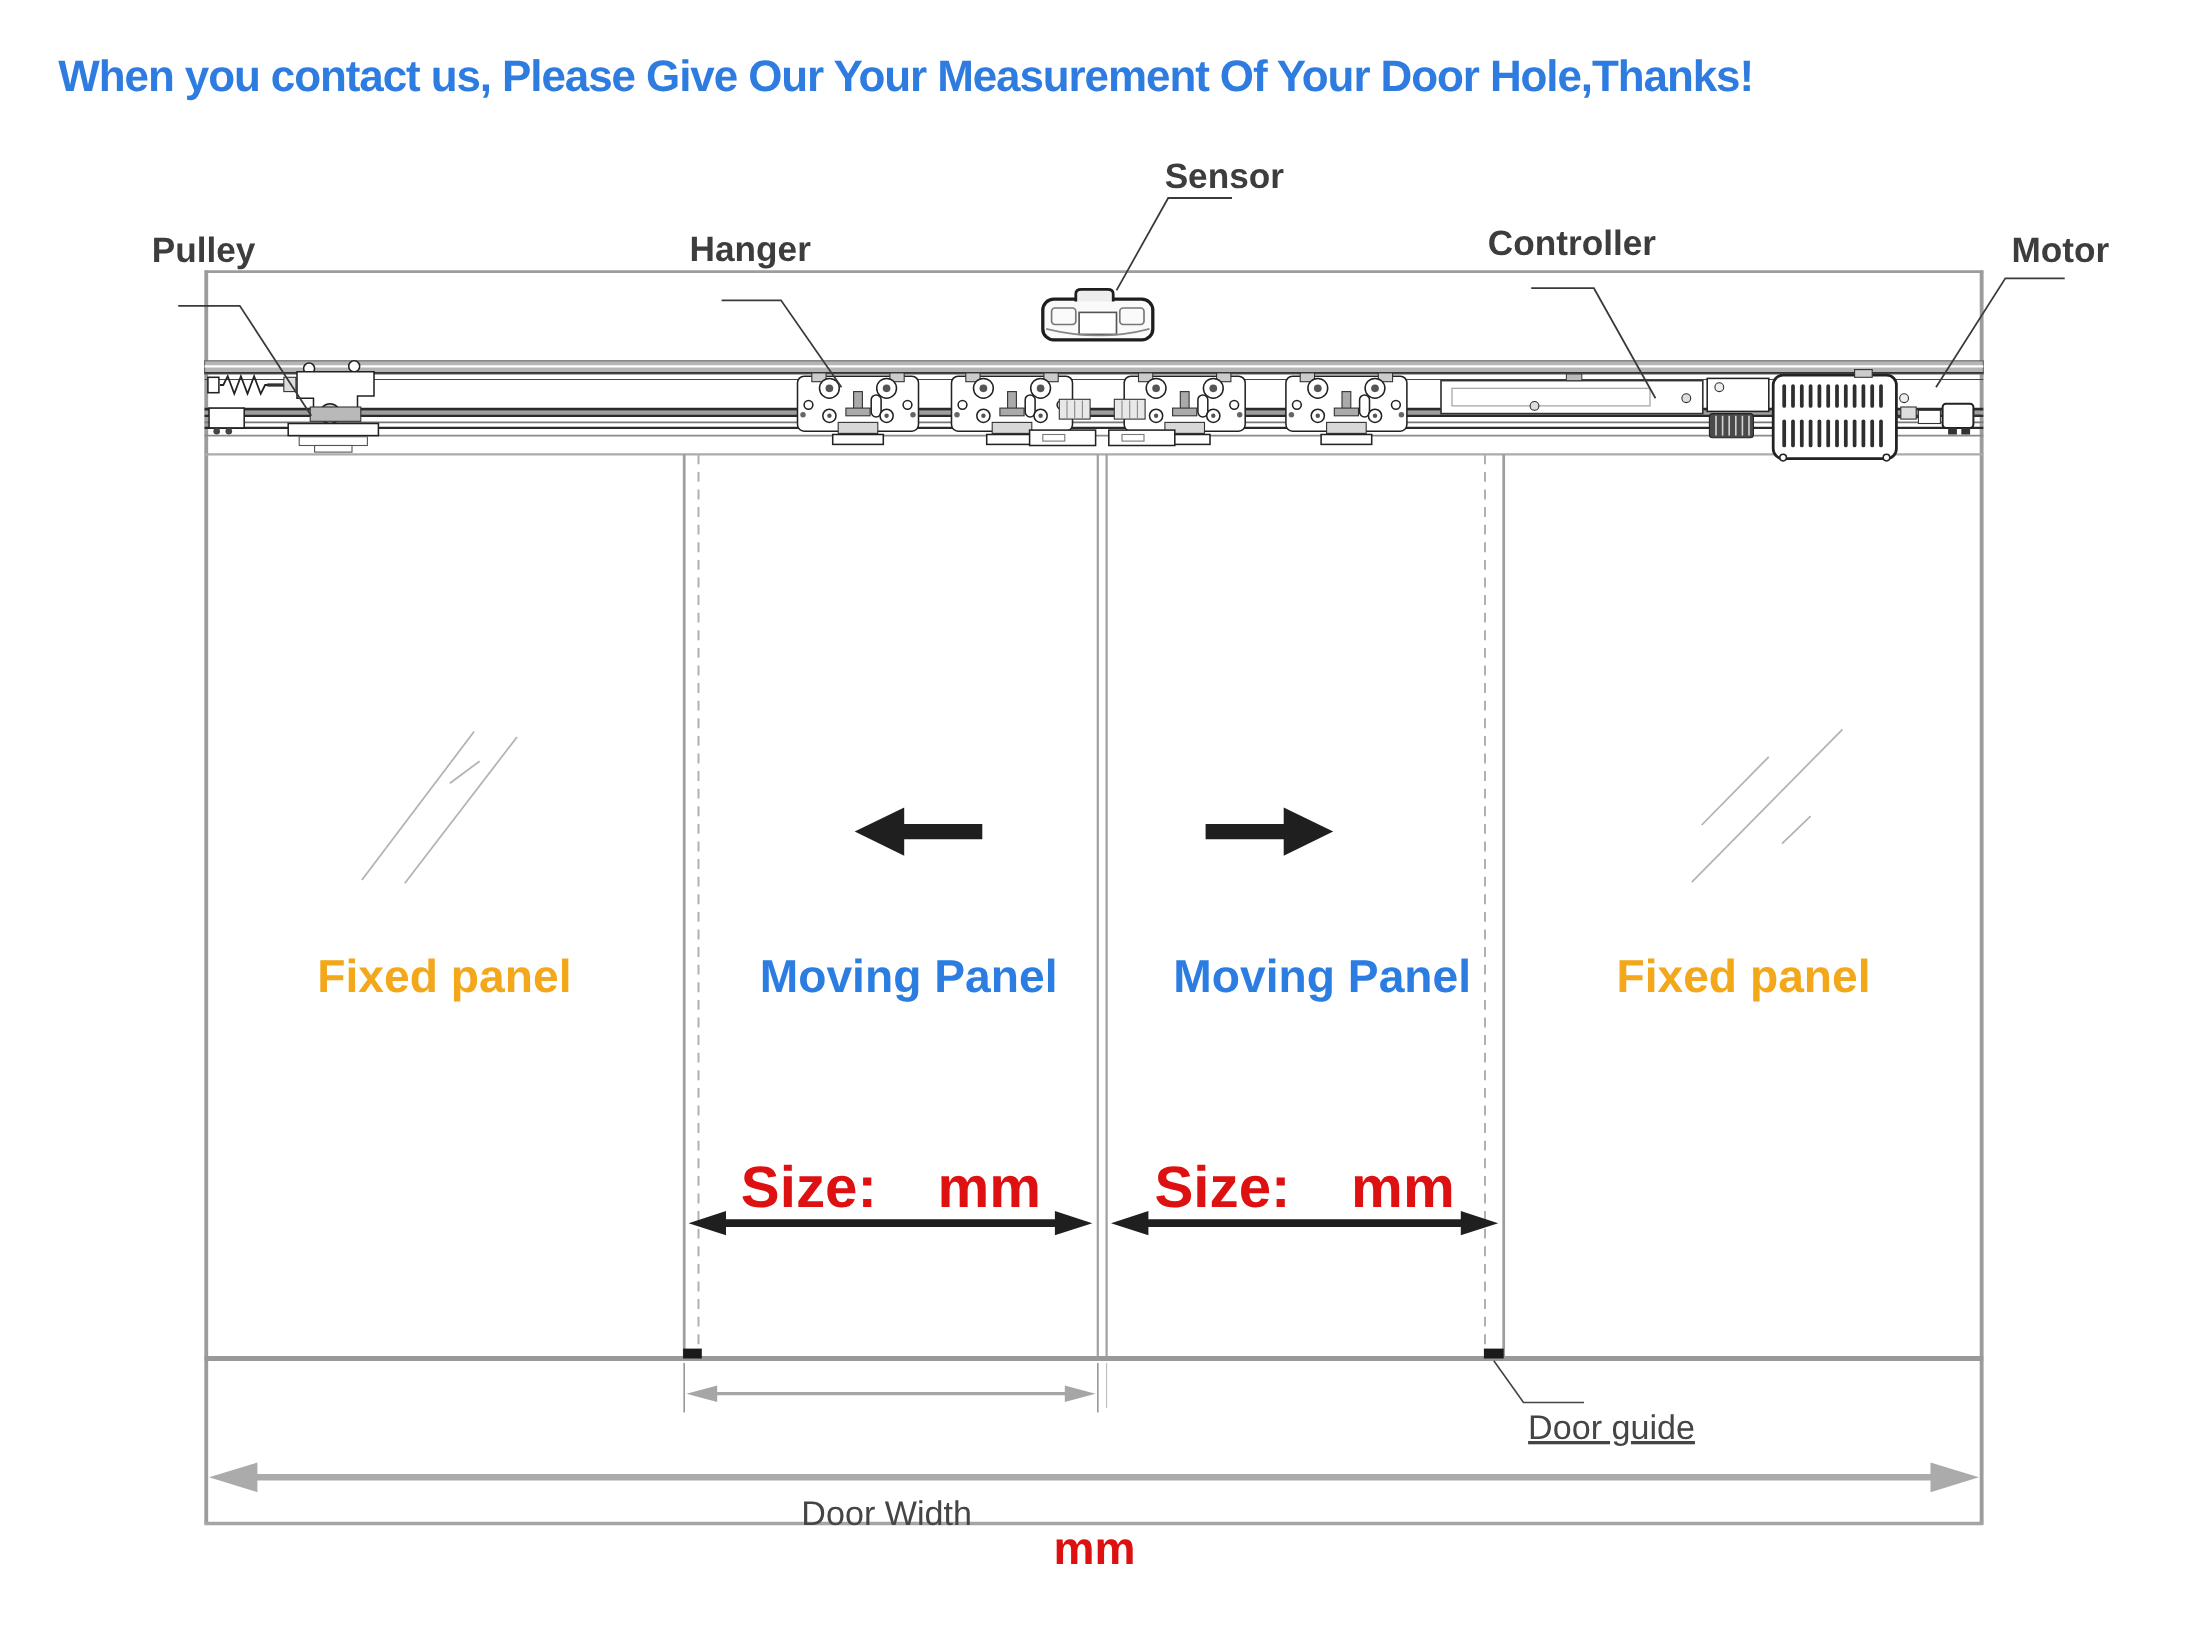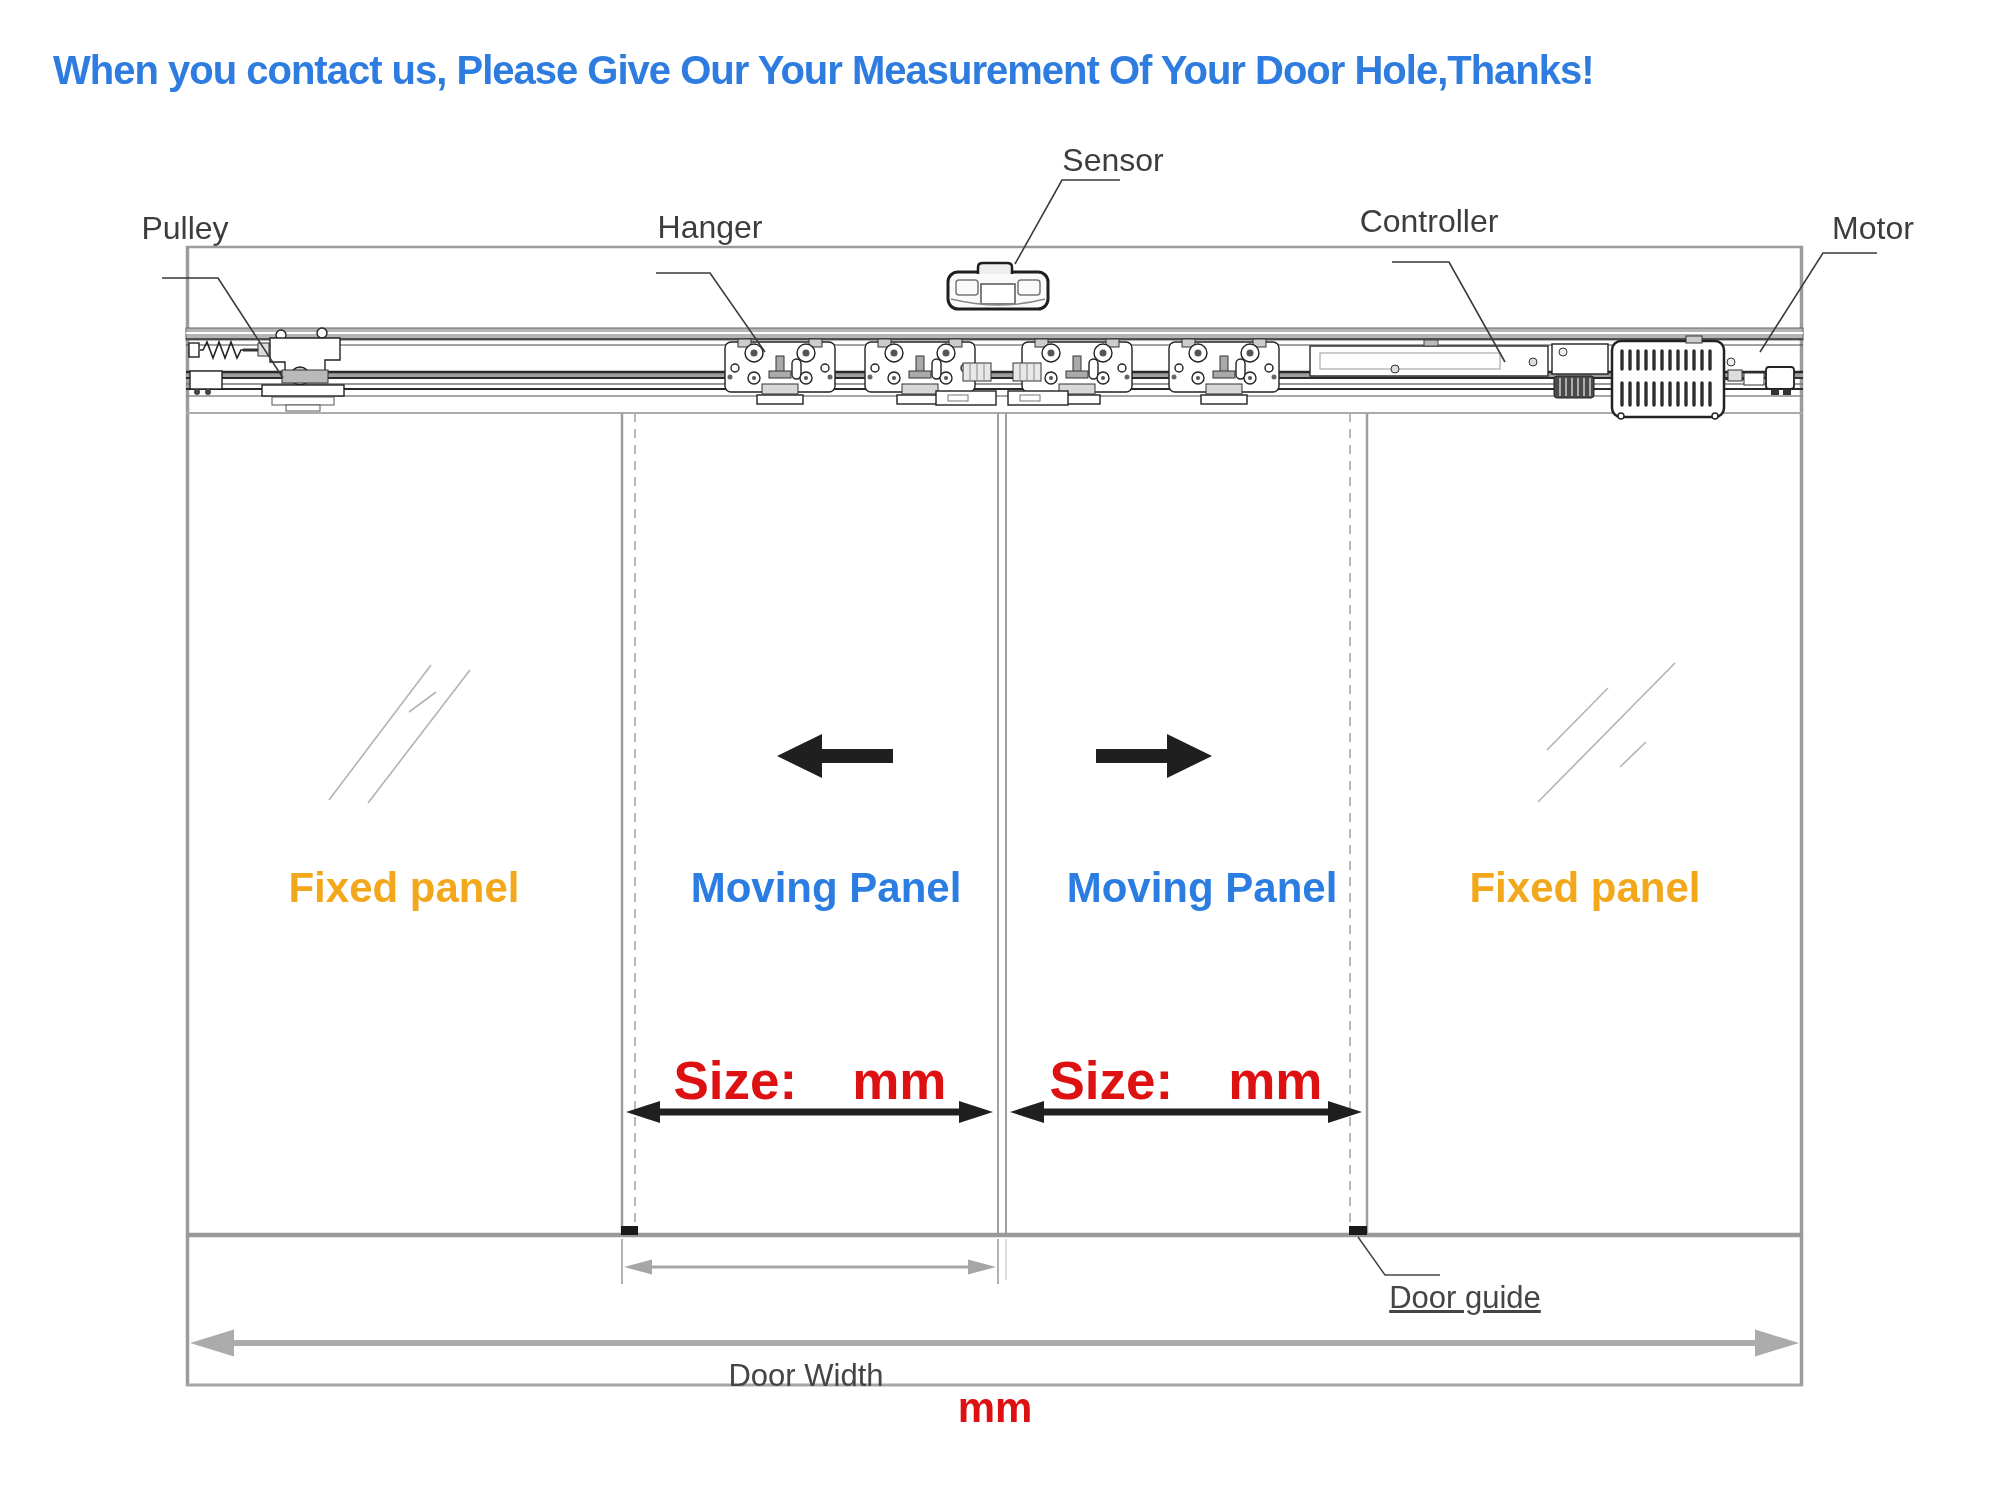--- a/index.html
+++ b/index.html
@@ -8,21 +8,21 @@
     font-family:"Liberation Sans", sans-serif;
   }
   .abs{position:absolute;}
   .center{transform:translate(-50%,-50%);white-space:nowrap;}
   .page-title{
     left:53px;top:70px;transform:translateY(-50%);
     font-size:40px;font-weight:bold;letter-spacing:-1px;white-space:nowrap;
     color:var(--title-blue,#2e7cdf);
   }
   .comp-label{
-    font-size:32px;color:var(--label-gray,#3d3d3d);
+    font-size:32px;color:var(--label-gray,#3d3d3d);font-weight:bold;
   }
   .panel-label{
     font-size:42px;font-weight:bold;
   }
   .panel-label.fixed{color:var(--fixed-orange,#f3a71b);}
   .panel-label.moving{color:var(--moving-blue,#2b7de2);margin-left:16px;}
   .size-label{
     display:flex;gap:55px;align-items:flex-start;
     font-size:53px;font-weight:bold;color:var(--measure-red,#dd1111);
   }
@@ -37,21 +37,21 @@
   .region{pointer-events:none;}
 </style>
 </head>
 <body>
 
 <div class="stage">
 
   <div class="abs page-title">When you contact us, Please Give Our Your Measurement Of Your Door Hole,Thanks!</div>
 
   <div class="abs center comp-label" style="left:185px;top:228px;">Pulley</div>
-  <div class="abs center comp-label" style="left:682px;top:227px;margin-left:28px;">Hanger</div>
+  <div class="abs center comp-label" style="left:682px;top:227px;">Hanger</div>
   <div class="abs center comp-label" style="left:1113px;top:160px;">Sensor</div>
   <div class="abs center comp-label" style="left:1429px;top:221px;">Controller</div>
   <div class="abs center comp-label" style="left:1873px;top:228px;">Motor</div>
 
   <svg class="abs" style="left:0;top:0;" width="2000" height="1500" viewBox="0 0 2000 1500">
 
     <defs>
       <g id="hanger">
         <rect x="-55" y="-26" width="110" height="50" rx="6" class="part"></rect>
         <rect x="-42" y="-29" width="13" height="8" class="part2"></rect>

